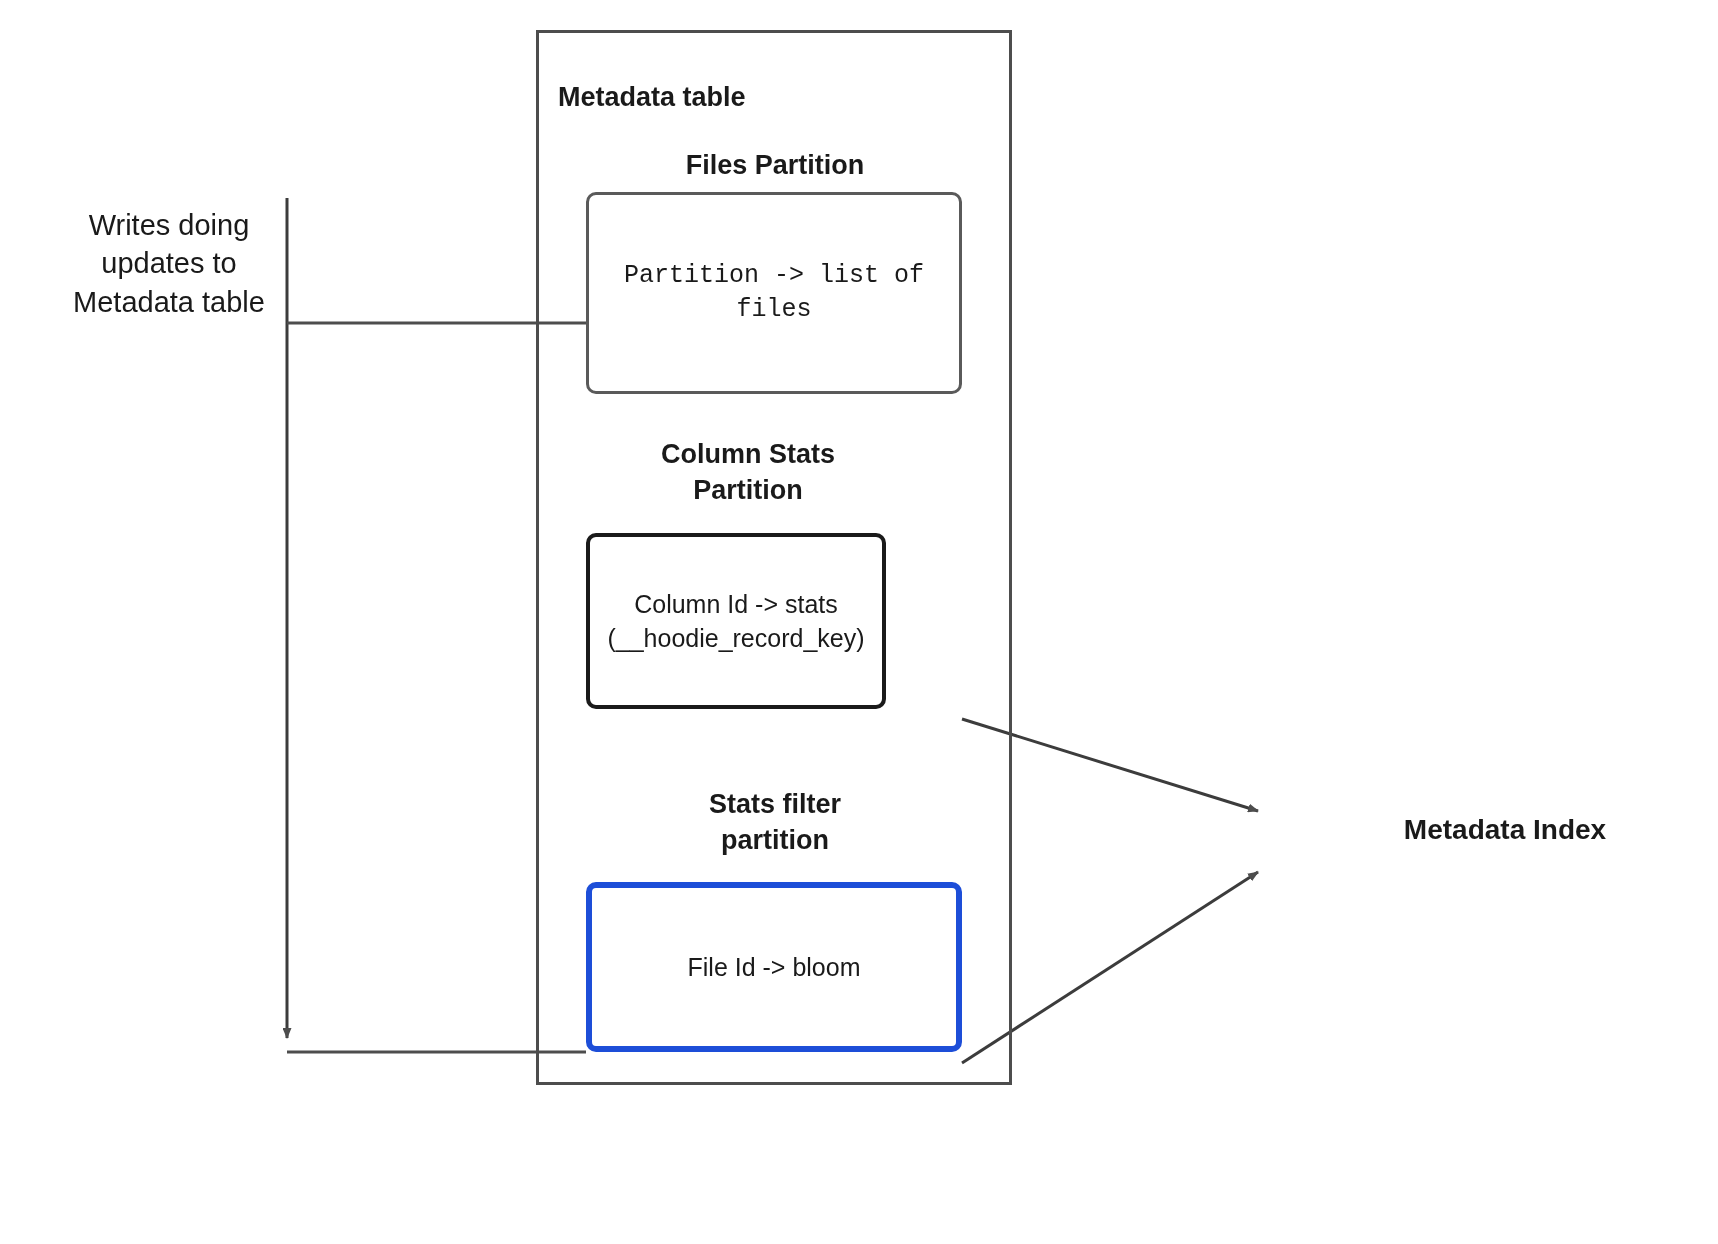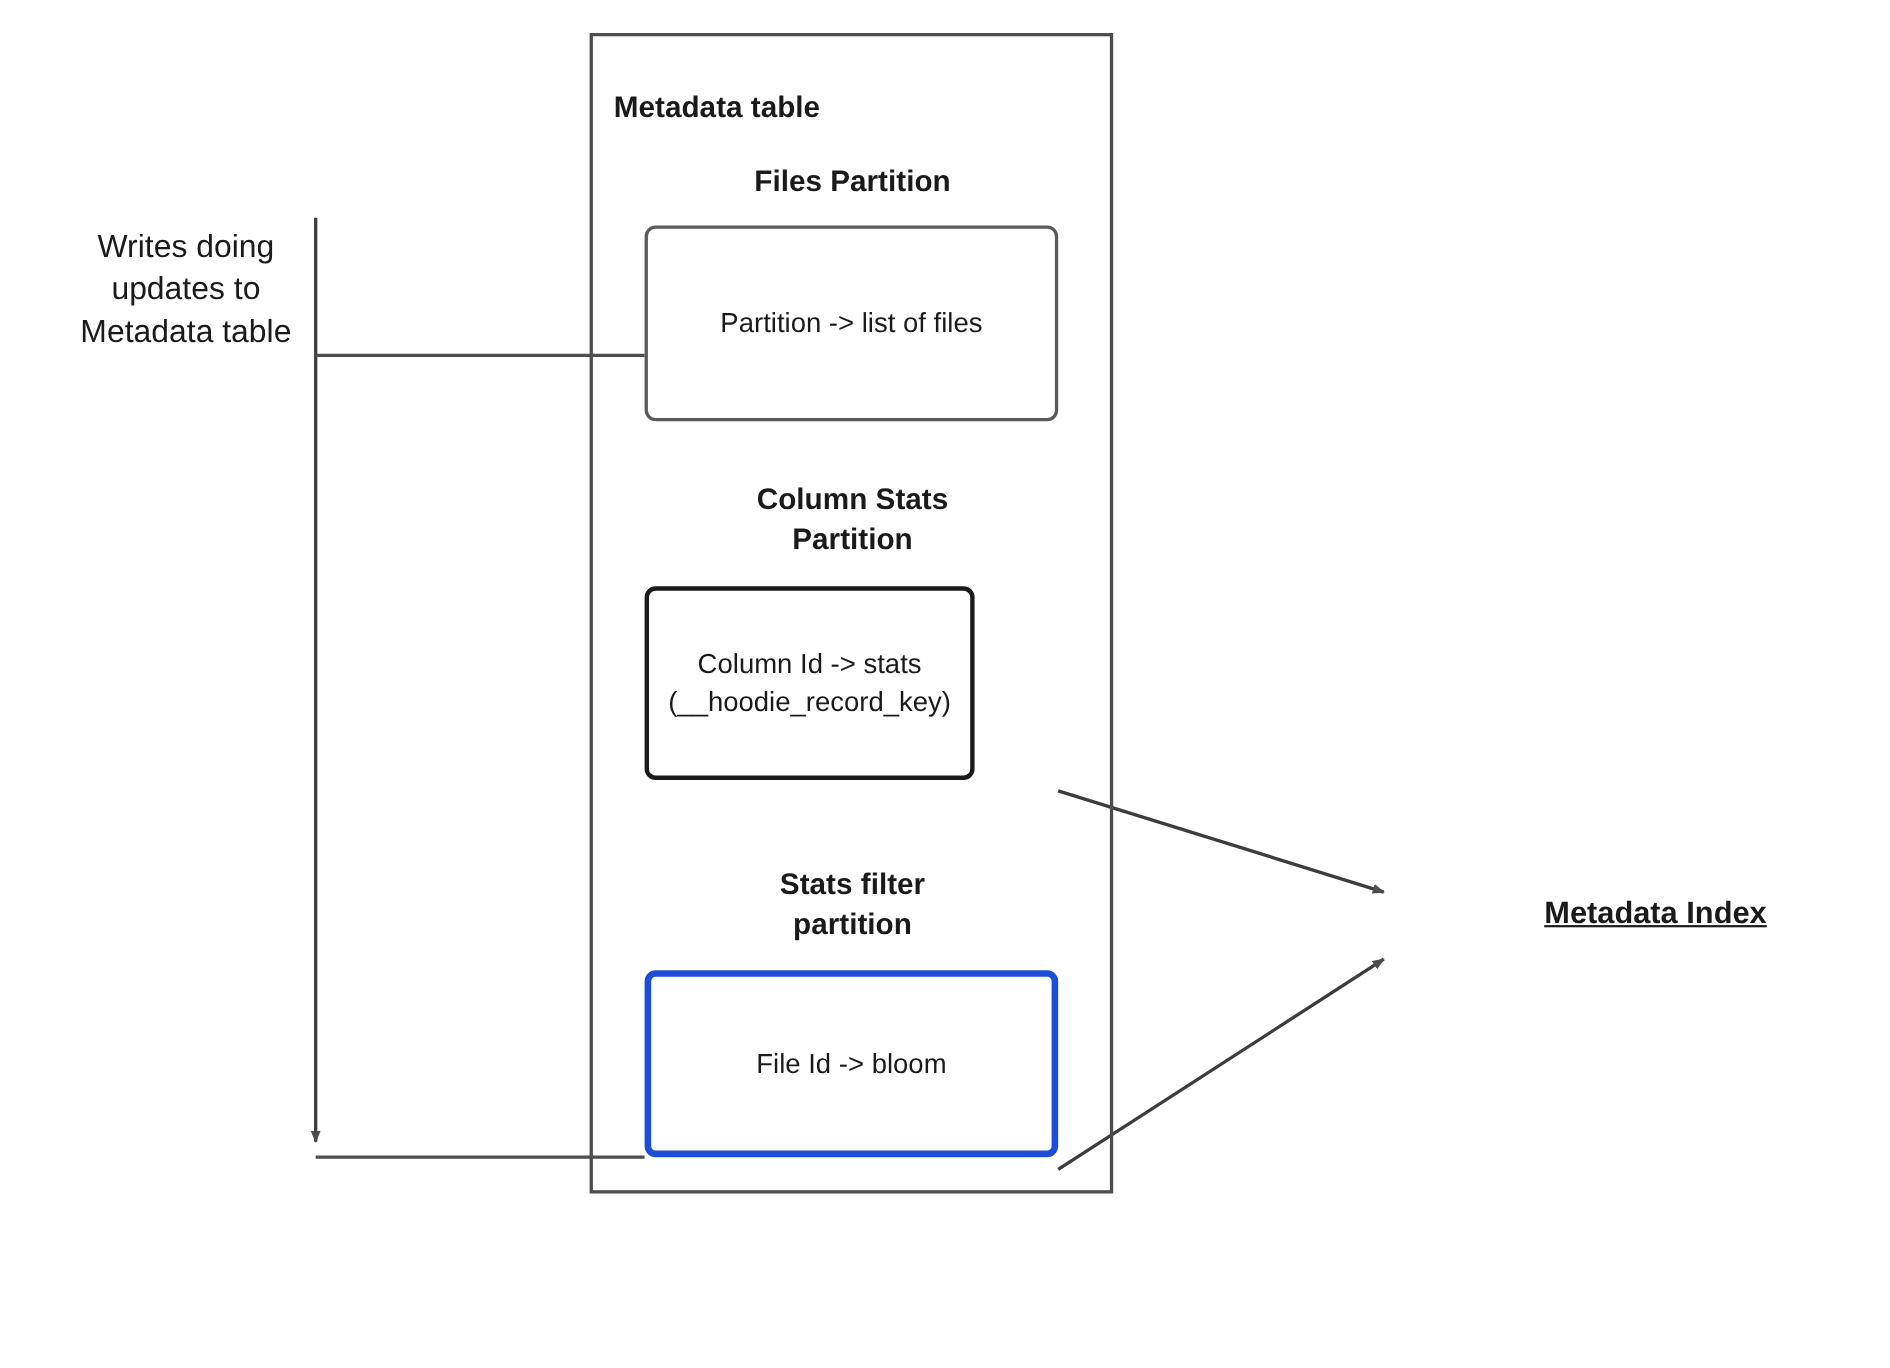--- a/index.html
+++ b/index.html
@@ -57,21 +57,21 @@
   }
 
   
   #files-partition-heading {
     left: 585px;
     top: 148px;
     width: 380px;
     font-size: 27px;
   }
   #column-stats-heading {
-    left: 585px;
+    left: 558px;
     top: 437px;
     width: 380px;
     font-size: 27px;
   }
   #bloom-filter-heading {
     left: 585px;
     top: 787px;
     width: 380px;
     font-size: 27px;
   }
@@ -83,24 +83,25 @@
     border-radius: 10px;
     display: flex;
     align-items: center;
     justify-content: center;
     text-align: center;
     font-size: 25px;
     background: transparent;
   }
   #files-box {
     left: 586px;
-    top: 205px;
+    top: 192px;
     width: 376px;
-    height: 178px;
+    height: 202px;
     border: 3px solid #5a5a5a;
+    font-family: Liberation Mono, monospace;
   }
   #column-stats-box {
     left: 586px;
     top: 533px;
     width: 300px;
     height: 176px;
     border: 4px solid #1a1a1a;
   }
   #bloom-box {
     left: 586px;
@@ -122,21 +123,20 @@
     font-size: 29px;
     margin-top: 48px;
   }
 
   
   #metadata-index-title {
     left: 1295px;
     top: 812px;
     width: 420px;
     font-size: 28px;
-    text-decoration: underline;
   }
   #metadata-index-caption {
     left: 1300px;
     top: 905px;
     width: 400px;
     font-size: 25px;
   }
 </style>
 </head>
 <body>

